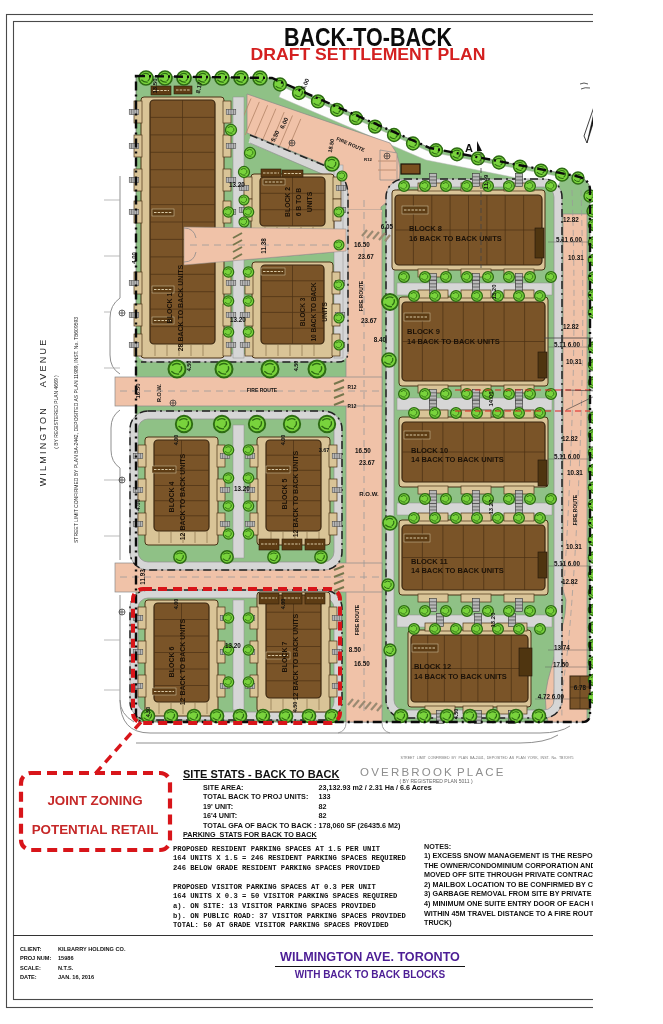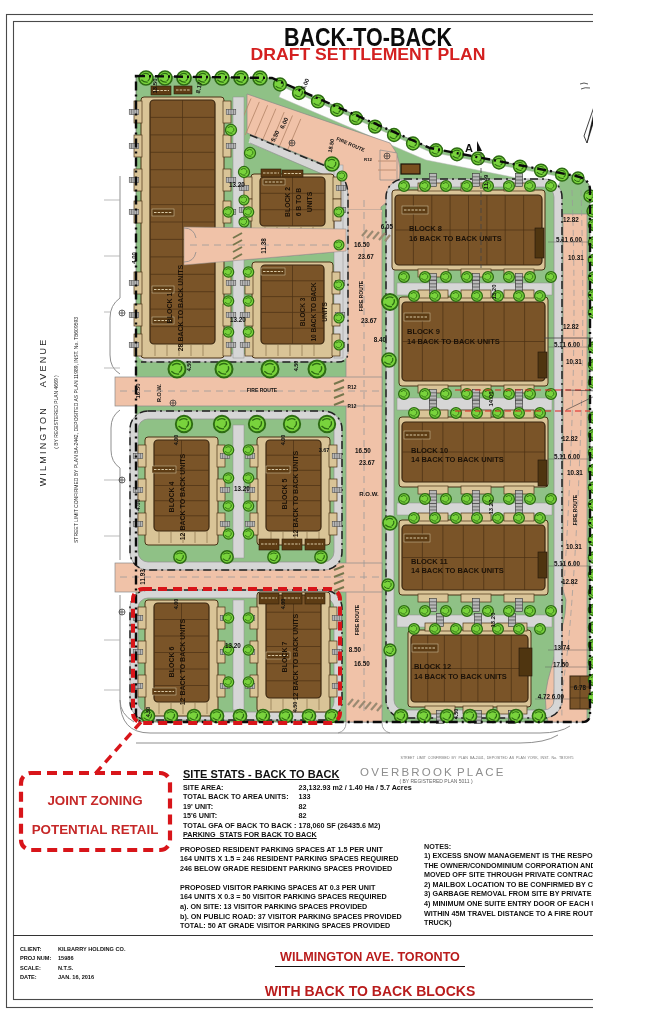--- a/index.html
+++ b/index.html
@@ -796,48 +796,48 @@
 <text x="487.0" y="759.0" font-family="Liberation Sans, sans-serif" font-size="3.6" font-weight="400" fill="#777" text-anchor="middle">STREET&nbsp; LIMIT&nbsp; CONFIRMED&nbsp; BY&nbsp; PLAN&nbsp; BA-2441,&nbsp; DEPOSITED&nbsp; AS&nbsp; PLAN&nbsp; YORK,&nbsp; INST.&nbsp; No.&nbsp; TB70975</text>
 
 <text x="360.0" y="776.0" font-family="Liberation Sans, sans-serif" font-size="11.5" font-weight="400" fill="#8e8e8e" text-anchor="start" letter-spacing="2.2">OVERBROOK</text>
 <text x="457.0" y="776.0" font-family="Liberation Sans, sans-serif" font-size="11.5" font-weight="400" fill="#8e8e8e" text-anchor="start" letter-spacing="2.2">PLACE</text>
 <text x="436.0" y="783.0" font-family="Liberation Sans, sans-serif" font-size="5" font-weight="400" fill="#666" text-anchor="middle">( BY REGISTERED PLAN 5011 )</text>
 </svg></div>
 
 <div class="abs" style="left:183px;top:768px;font-size:11px;font-weight:700;text-decoration:underline;color:#111;">SITE STATS - BACK TO BACK</div>
 
 <div class="abs stats" style="left:183px;top:782.5px;width:230px;">
-<table class="tbl" style="border-collapse:collapse;font-size:7.2px;line-height:9.6px;font-weight:700;">
+<table class="tbl" style="border-collapse:collapse;font-size:7.2px;line-height:9.6px;font-weight:700;margin-left:20px;">
 <tbody>
           <tr>
             <td style="width:94px;">SITE AREA:</td>
-            <td>23,132.93 m2 / 1.40 Ha / 5.7 Acres</td>
+            <td>23,132.93 m2 / 2.31 Ha / 6.6 Acres</td>
           </tr>
 <tr>
-            <td>TOTAL BACK TO AREA UNITS:</td>
+            <td>TOTAL BACK TO PROJ UNITS:</td>
             <td>133</td>
           </tr>
 <tr>
             <td>19' UNIT:</td>
             <td>82</td>
           </tr>
 <tr>
-            <td>15'6 UNIT:</td>
+            <td>16'4 UNIT:</td>
             <td>82</td>
           </tr>
 <tr>
             <td>TOTAL GFA OF BACK TO BACK :&nbsp;</td>
             <td>178,060 SF (26435.6 M2)</td>
           </tr>
 </tbody>
       </table>
 <div style="text-decoration:underline;margin-top:0;">PARKING&nbsp; STATS FOR BACK TO BACK</div>
 </div>
 
-<div class="abs stats" style="left:180px;top:844.5px;width:230px;">
+<div class="abs stats" style="left:173px;top:844.5px;width:230px;font-family:Liberation Mono, monospace;">
 PROPOSED RESIDENT PARKING SPACES AT 1.5 PER UNIT<br>
 164 UNITS X 1.5 = 246 RESIDENT PARKING SPACES REQUIRED<br>
 246 BELOW GRADE RESIDENT PARKING SPACES PROVIDED<br>
 <br>
 PROPOSED VISITOR PARKING SPACES AT 0.3 PER UNIT<br>
 164 UNITS X 0.3 = 50 VISITOR PARKING SPACES REQUIRED<br>
 a). ON SITE: 13 VISITOR PARKING SPACES PROVIDED<br>
 b). ON PUBLIC ROAD: 37 VISITOR PARKING SPACES PROVIDED<br>
 TOTAL: 50 AT GRADE VISITOR PARKING SPACES PROVIDED
 </div>
@@ -872,18 +872,18 @@
             <td>N.T.S.</td>
           </tr>
 <tr>
             <td>DATE:</td>
             <td>JAN. 16, 2016</td>
           </tr>
 </tbody>
       </table>
 </div>
 
-<div class="abs" style="left:210px;top:947px;width:320px;text-align:center;color:#b91c1c;">
+<div class="abs" style="left:210px;top:947px;width:320px;text-align:center;color:#4c1d95;">
 <div style="font-size:12.6px;font-weight:700;border-bottom:1.5px solid #111;display:inline-block;padding:0 5px 1.5px;">WILMINGTON AVE. TORONTO</div>
-<div style="font-size:14px;font-weight:700;margin-top:16px;">WITH BACK TO BACK BLOCKS</div>
+<div style="font-size:10px;font-weight:700;margin-top:2px;">WITH BACK TO BACK BLOCKS</div>
 </div>
 
 
 </div>
 </body></html>

